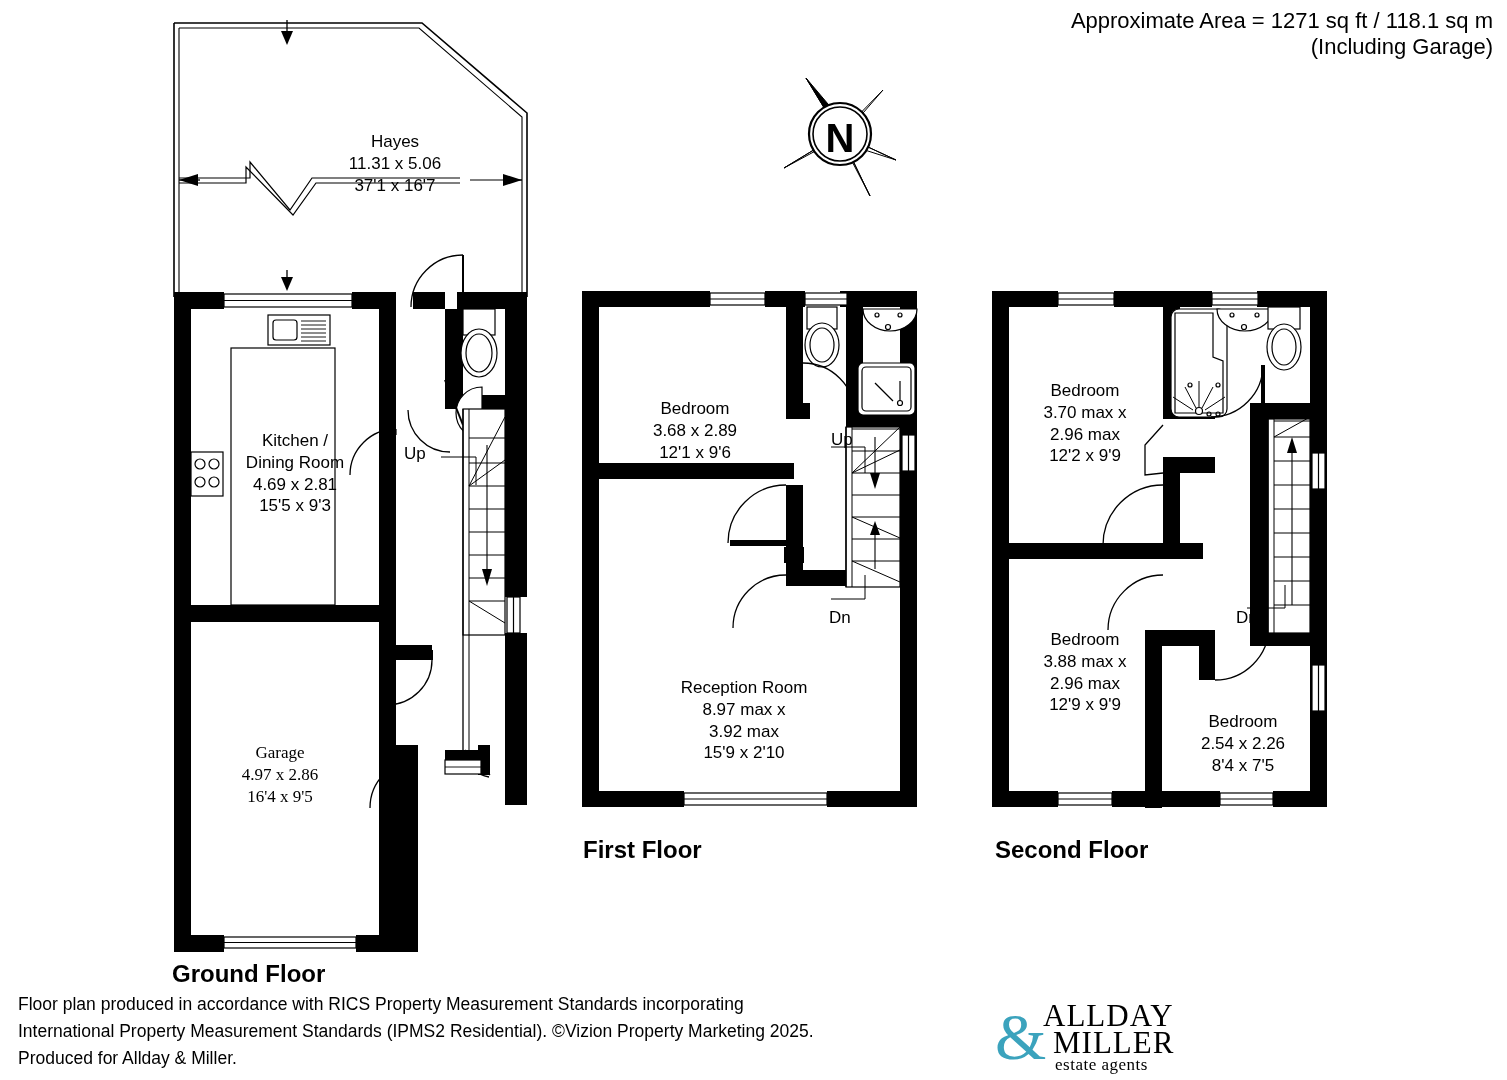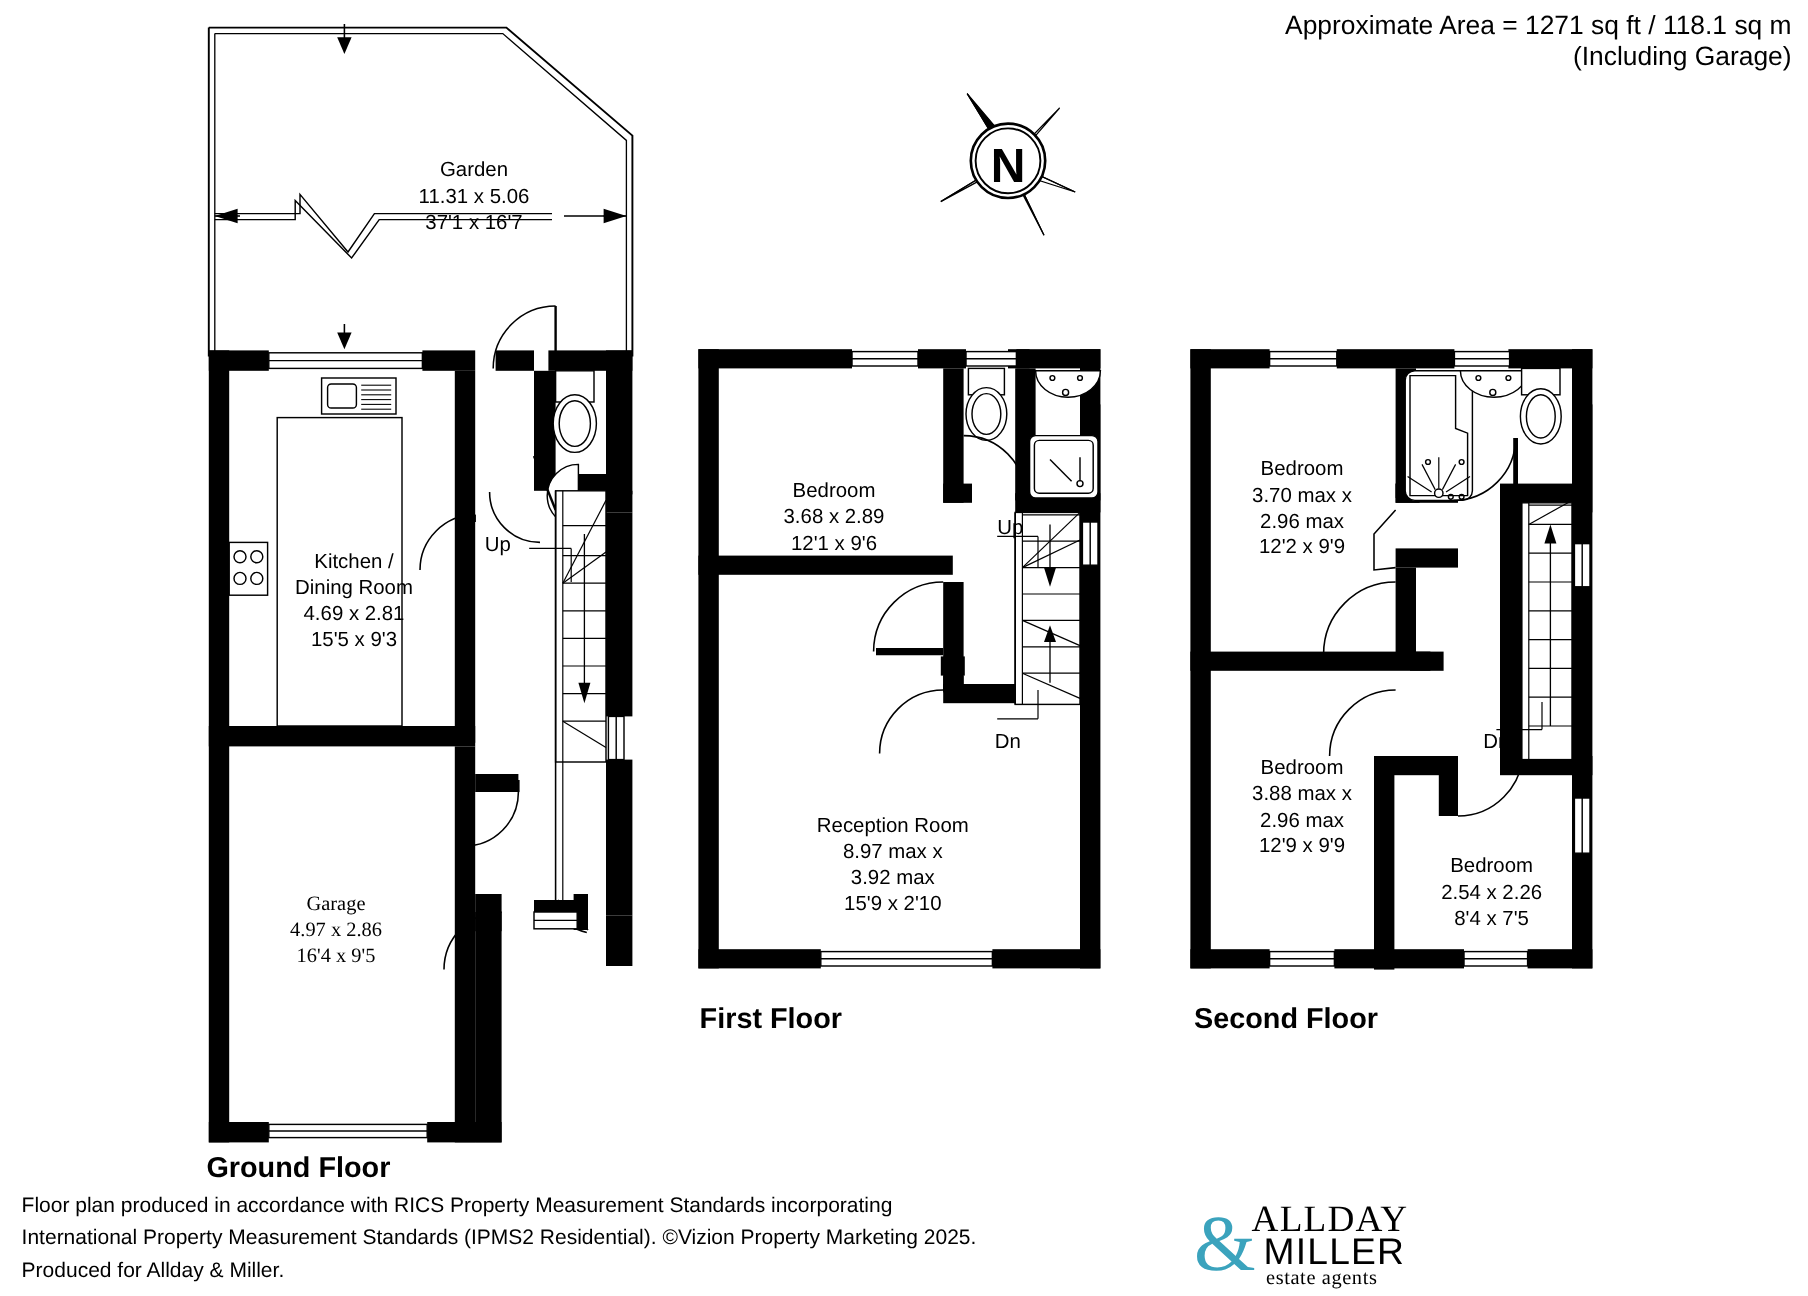--- a/index.html
+++ b/index.html
@@ -24,21 +24,21 @@
   
   .dirlbl{position:absolute;font-size:17px;}
   
   #footer{position:absolute;left:18px;bottom:8px;font-size:17.5px;line-height:1.55;}
   
   #logo{position:absolute;left:995px;top:998px;width:215px;height:76px;}
   #logo .amp{position:absolute;left:0px;top:6px;font-family:"Liberation Serif","DejaVu Serif",serif;
              font-size:66px;color:#3ba3bd;line-height:1;}
   #logo .l1{position:absolute;left:48px;top:2px;font-family:"Liberation Serif","DejaVu Serif",serif;
             font-size:31px;letter-spacing:1px;line-height:1;}
-  #logo .l2{position:absolute;left:58px;top:29px;font-family:Liberation Sans, sans-serif;
+  #logo .l2{position:absolute;left:58px;top:29px;font-family:Liberation Serif, serif;
             font-size:31px;letter-spacing:1px;line-height:1;}
   #logo .l3{position:absolute;left:60px;top:58px;font-family:"Liberation Serif","DejaVu Serif",serif;
             font-size:17px;letter-spacing:0.5px;line-height:1;}
   svg{display:block;}
   .plan{position:absolute;}
 </style>
 </head>
 <body>
 
 <div id="header">
@@ -209,26 +209,26 @@
     <rect x="285" y="755" width="36" height="14" fill="#fff"></rect>
     <line x1="285" y1="762" x2="321" y2="762" stroke-width="0.9"></line>
 
     <rect x="64" y="932" width="132" height="11" fill="#fff"></rect>
     <line x1="64" y1="937.5" x2="196" y2="937.5"></line>
   </g>
 </svg>
 </div>
 
 <div class="room" style="left:295px;top:131px;width:200px;">
-  <div class="nm">Garden</div>
+  <div class="nm">Hayes</div>
   <div class="dim">11.31 x 5.06</div>
   <div class="dim">37'1 x 16'7</div>
 </div>
 
-<div class="room" style="left:195px;top:457px;width:200px;">
+<div class="room" style="left:195px;top:430px;width:200px;">
   <div class="nm">Kitchen /</div>
   <div class="nm">Dining Room</div>
   <div class="dim">4.69 x 2.81</div>
   <div class="dim">15'5 x 9'3</div>
 </div>
 
 <div class="room" style="left:180px;top:742px;width:200px;font-family:Liberation Serif, serif;">
   <div class="nm">Garage</div>
   <div class="dim">4.97 x 2.86</div>
   <div class="dim">16'4 x 9'5</div>

